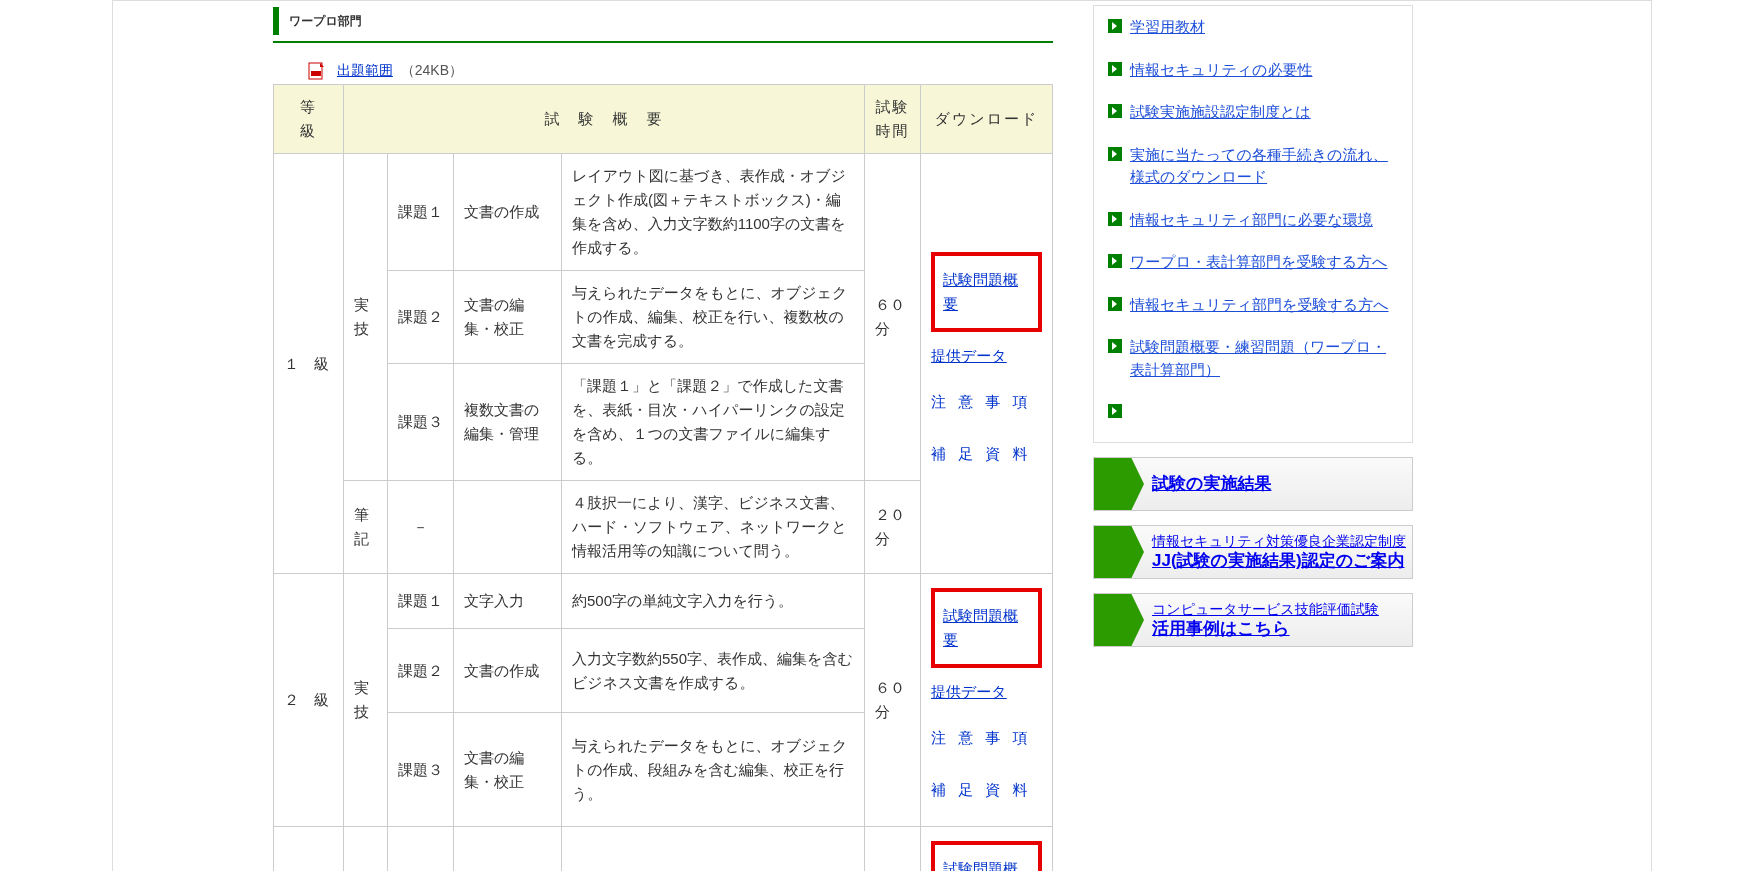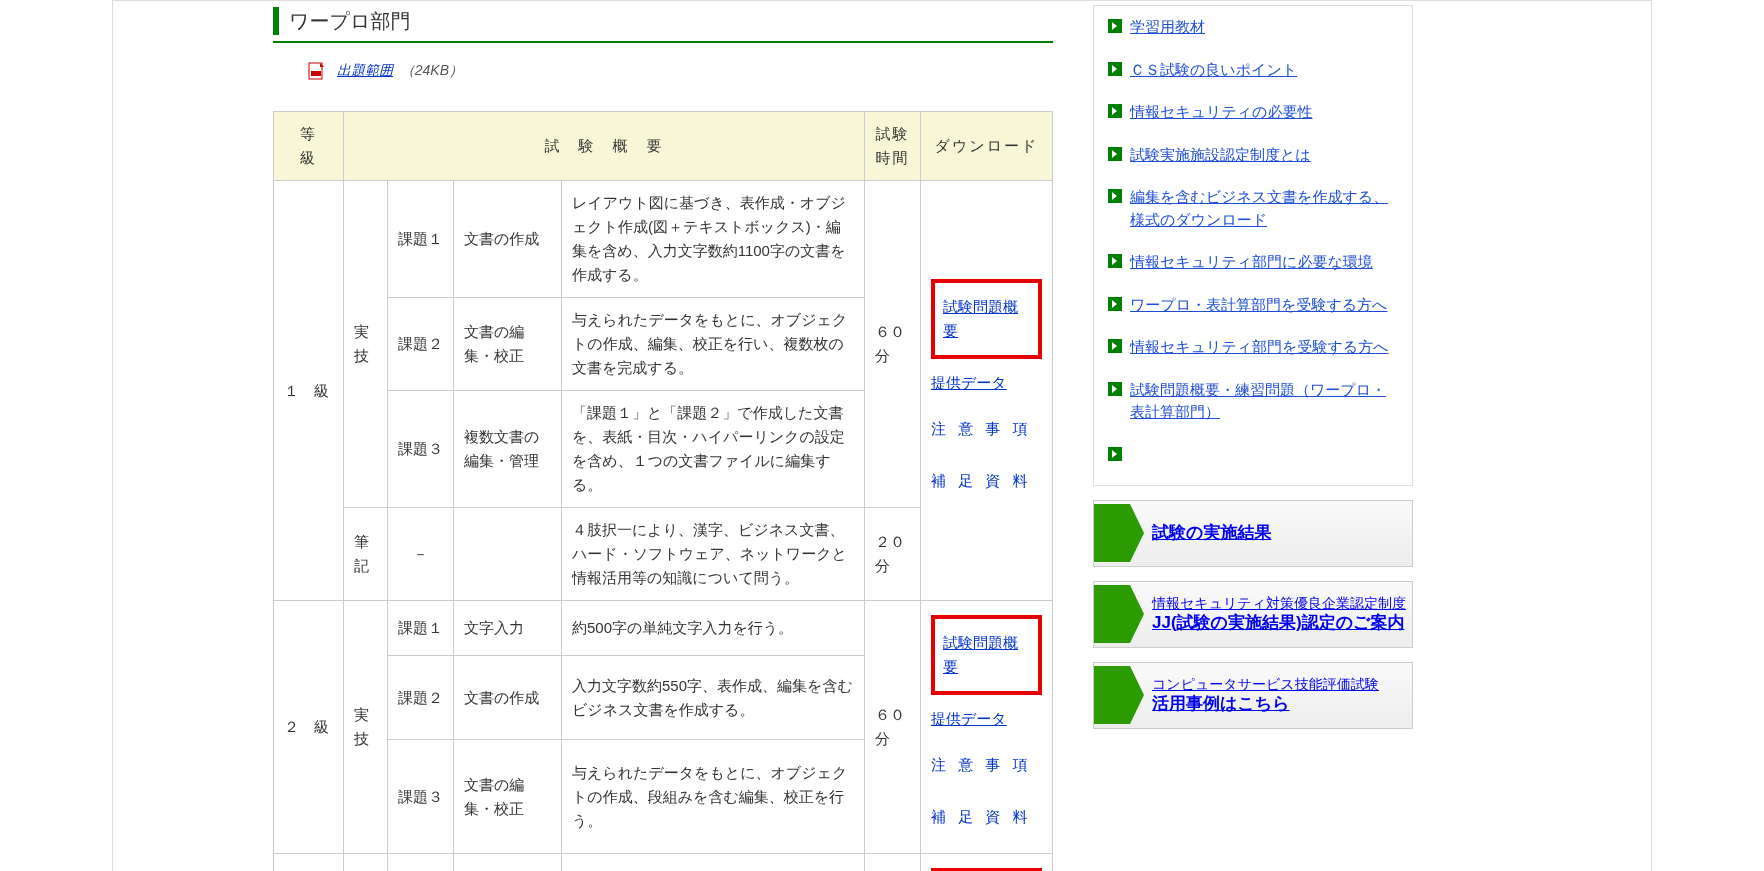--- a/index.html
+++ b/index.html
@@ -29,26 +29,25 @@
       display: flex;
       align-items: center;
     }
     .green-bar {
       width: 6px;
       height: 28px;
       background: #008000;
       margin-right: 10px;
     }
     .section-title {
-      font-size: 20px;
-      font-weight: normal;
+      font-size: 12px;
+      font-weight: bold;
     }
     .pdf-row {
-      padding: 8px 0 30px 34px;
-      font-style: italic;
+      padding: 8px 0 3px 34px;
     }
     .pdf-icon {
       display: inline-block;
       width: 20px;
       height: 20px;
       vertical-align: middle;
       margin-right: 6px;
       position: relative;
     }
     .pdf-icon svg { width: 20px; height: 20px; }
@@ -116,21 +115,21 @@
       position: absolute;
       left: 4px; top: 3px;
       width: 0; height: 0;
       border-left: 5px solid #fff;
       border-top: 4px solid transparent;
       border-bottom: 4px solid transparent;
     }
     .side-link { color: #1d4ed8; text-decoration: underline; font-size: 15px; }
 
     .banner {
-      height: 67px;
+      height: 54px;
       border: 1px solid #ccc;
       margin-bottom: 14px;
       display: flex;
       align-items: center;
       position: relative;
       background: linear-gradient(#fafafa, #ededed);
       overflow: hidden;
     }
     .banner-arrow {
       width: 36px;
@@ -266,33 +265,29 @@
   </div>
 
   <div class="sidebar">
     <div class="side-list">
       <div class="side-item">
           <span class="arrow-marker"></span>
           <a href="#" class="side-link">学習用教材</a>
         </div>
       <div class="side-item">
           <span class="arrow-marker"></span>
-          <a href="#" class="side-link">ＣＳ試験の良いポイント</a>
-        </div>
-      <div class="side-item">
-          <span class="arrow-marker"></span>
           <a href="#" class="side-link">情報セキュリティの必要性</a>
         </div>
       <div class="side-item">
           <span class="arrow-marker"></span>
           <a href="#" class="side-link">試験実施施設認定制度とは</a>
         </div>
       <div class="side-item">
           <span class="arrow-marker"></span>
-          <a href="#" class="side-link">編集を含むビジネス文書を作成する、様式のダウンロード</a>
+          <a href="#" class="side-link">実施に当たっての各種手続きの流れ、様式のダウンロード</a>
         </div>
       <div class="side-item">
           <span class="arrow-marker"></span>
           <a href="#" class="side-link">情報セキュリティ部門に必要な環境</a>
         </div>
       <div class="side-item">
           <span class="arrow-marker"></span>
           <a href="#" class="side-link">ワープロ・表計算部門を受験する方へ</a>
         </div>
       <div class="side-item">

